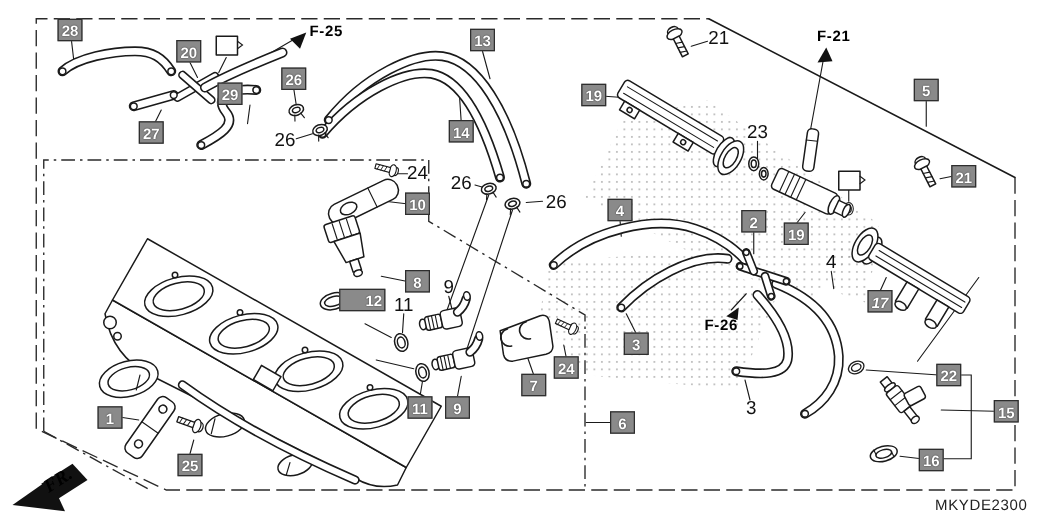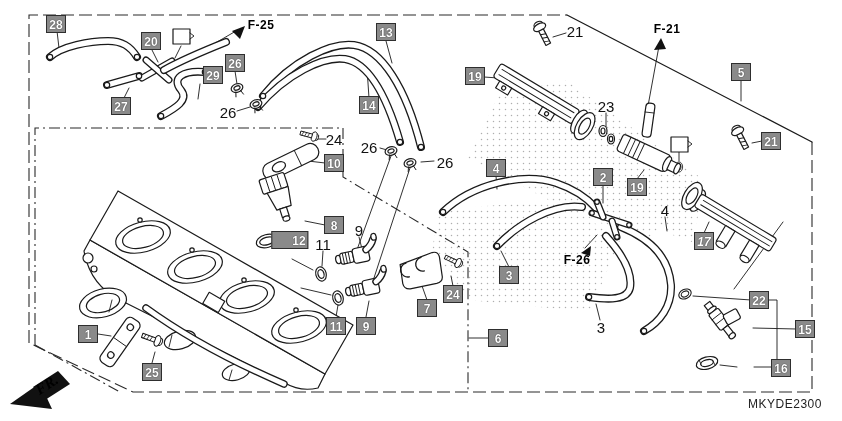--- a/index.html
+++ b/index.html
@@ -386,21 +386,21 @@
   <g>
     <polygon class="blk" points="58,371 70,384 45,400 33,387"></polygon>
     <polygon class="blk" points="40,383 52,409 10,404"></polygon>
   </g>
 </svg>
 
 <div id="overlay">
       <div class="callout" style="left: 56px; top: 24px;">28</div>
       <div class="callout" style="left: 151px; top: 41px;">20</div>
       <div class="callout" style="left: 235px; top: 63px;">26</div>
-      <div class="callout" style="left: 213px; top: 75px;">29</div>
+      <div class="callout" style="left: 184px; top: 75px;">29</div>
       <div class="callout" style="left: 121px; top: 106px;">27</div>
       <div class="callout" style="left: 386px; top: 32px;">13</div>
       <div class="callout" style="left: 369px; top: 105px;">14</div>
       <div class="callout" style="left: 475px; top: 76px;">19</div>
       <div class="callout" style="left: 741px; top: 72px;">5</div>
       <div class="callout" style="left: 771px; top: 141px;">21</div>
       <div class="callout" style="left: 334px; top: 163px;">10</div>
       <div class="callout" style="left: 334px; top: 225px;">8</div>
       <div class="callout" style="left: 290px; top: 240px; padding-left: 20px;">12</div>
       <div class="callout" style="left: 496px; top: 168px;">4</div>
@@ -410,21 +410,21 @@
       <div class="callout" style="left: 509px; top: 275px;">3</div>
       <div class="callout" style="left: 498px; top: 338px;">6</div>
       <div class="callout" style="left: 88px; top: 334px;">1</div>
       <div class="callout" style="left: 152px; top: 372px;">25</div>
       <div class="callout" style="left: 336px; top: 326px;">11</div>
       <div class="callout" style="left: 366px; top: 326px;">9</div>
       <div class="callout" style="left: 427px; top: 308px;">7</div>
       <div class="callout" style="left: 453px; top: 294px;">24</div>
       <div class="callout" style="left: 759px; top: 300px;">22</div>
       <div class="callout" style="left: 805px; top: 329px;">15</div>
-      <div class="callout" style="left: 745px; top: 368px; margin-left: 36px;">16</div>
+      <div class="callout" style="left: 745px; top: 368px;">16</div>
       <div class="plabel" style="left: 575px; top: 31px;">21</div>
       <div class="plabel" style="left: 606px; top: 106px;">23</div>
       <div class="plabel" style="left: 334px; top: 139px;">24</div>
       <div class="plabel" style="left: 228px; top: 112px;">26</div>
       <div class="plabel" style="left: 369px; top: 147px;">26</div>
       <div class="plabel" style="left: 445px; top: 162px;">26</div>
       <div class="plabel" style="left: 323px; top: 244px;">11</div>
       <div class="plabel" style="left: 359px; top: 230px;">9</div>
       <div class="plabel" style="left: 665px; top: 210px;">4</div>
       <div class="plabel" style="left: 601px; top: 327px;">3</div>

